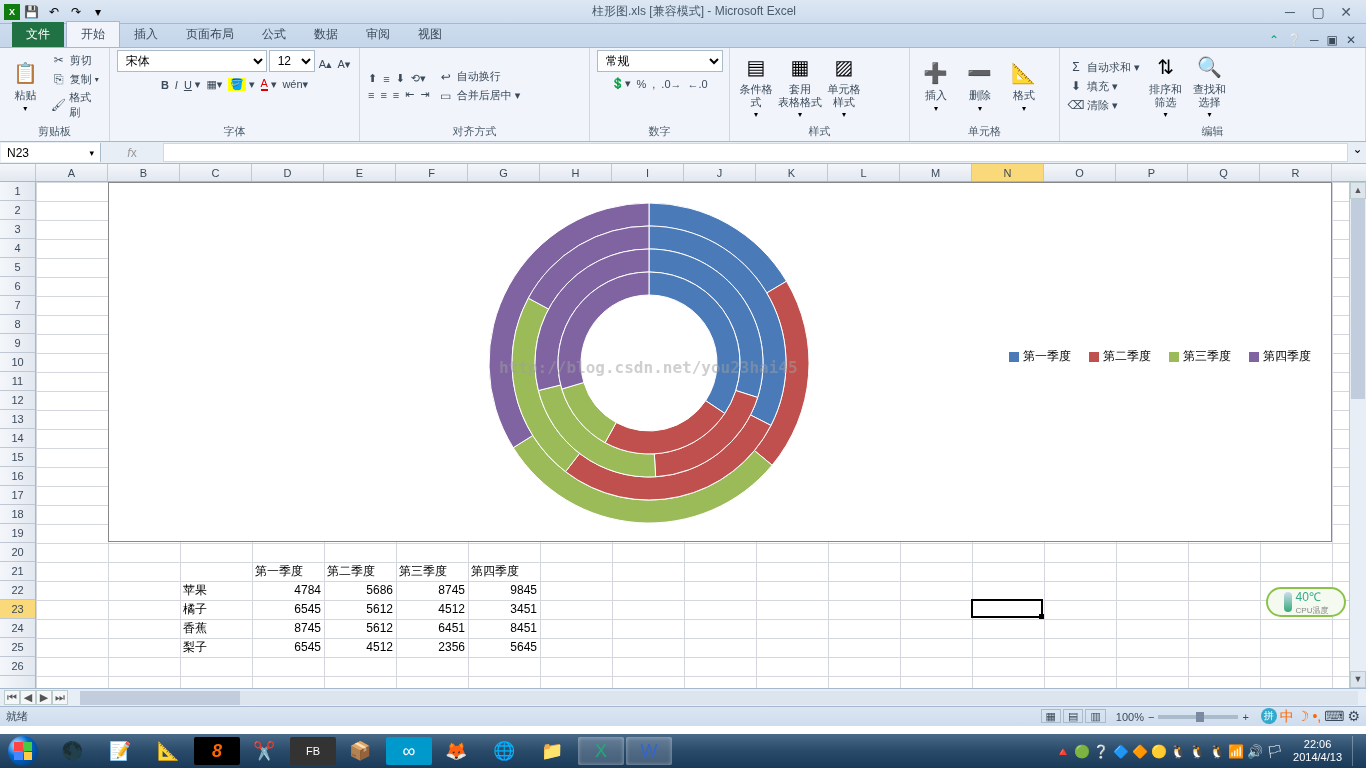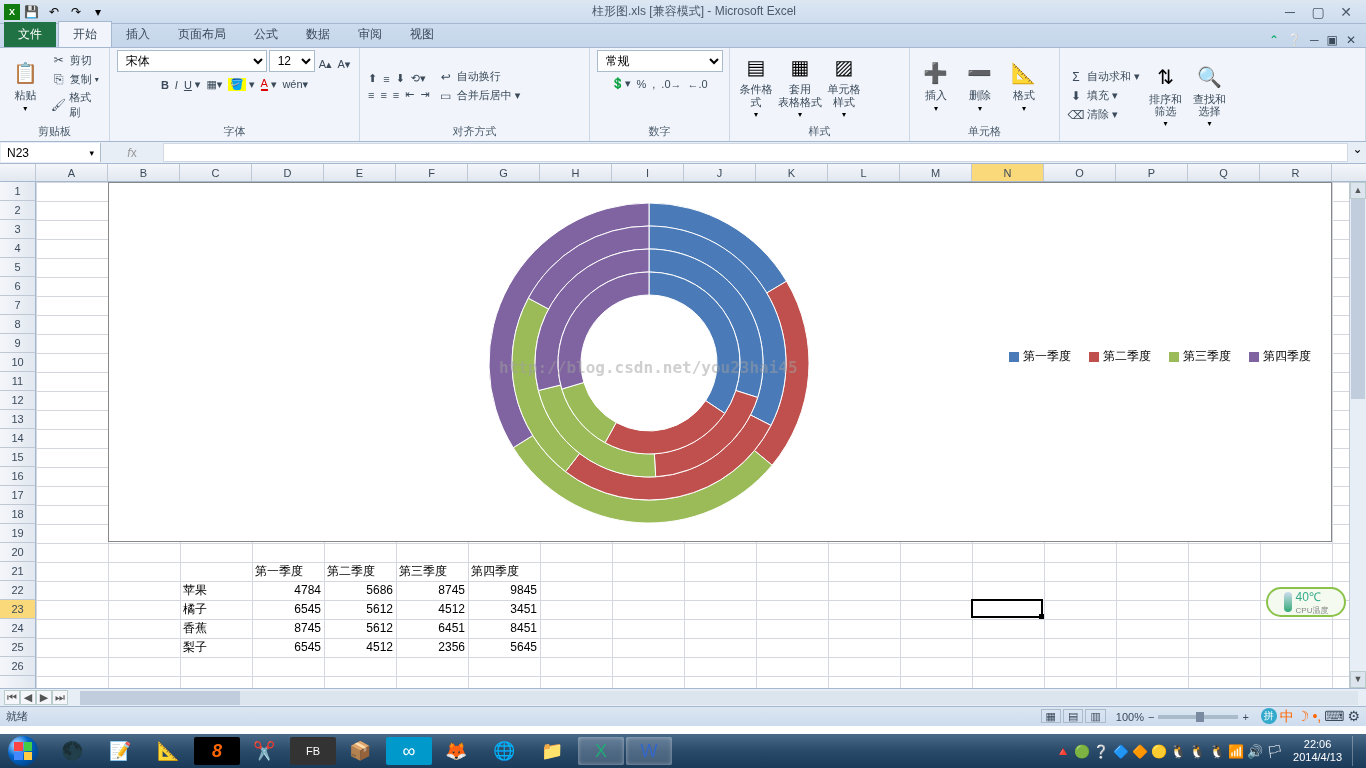--- a/index.html
+++ b/index.html
@@ -8,21 +8,21 @@
 
 .titlebar { height: 24px; background: linear-gradient(#dde7f3, #cddcee); display: flex; align-items: center; padding: 0 4px; border-bottom: 1px solid #a6b8d0; }
 .titlebar .qat { display: flex; gap: 2px; align-items: center; }
 .titlebar .qat .xicon { width: 16px; height: 16px; background: #107c10; display: flex; align-items: center; justify-content: center; color: #fff; font-size: 9px; font-weight: bold; }
 .titlebar .qat .btn { width: 20px; height: 20px; display: flex; align-items: center; justify-content: center; }
 .titlebar .title { flex: 1; text-align: center; color: #4a5a6a; font-size: 12px; }
 .titlebar .wincontrols { display: flex; gap: 8px; padding-right: 6px; }
 .titlebar .wincontrols span { width: 20px; text-align: center; color: #4a5a6a; font-size: 14px; }
 
 
-.ribbon-tabs { height: 24px; background: linear-gradient(#cddcee, #c5d6ea); display: flex; align-items: flex-end; padding-left: 4px; border-bottom: 1px solid #a6b8d0; }
+.ribbon-tabs { height: 24px; background: linear-gradient(#cddcee, #c5d6ea); display: flex; align-items: flex-end; padding-left: 12px; border-bottom: 1px solid #a6b8d0; }
 .ribbon-tabs .file-tab { background: #207245; color: #fff; padding: 4px 14px; font-size: 12px; margin-right: 2px; }
 .ribbon-tabs .tab { padding: 4px 14px; color: #3b4a5a; font-size: 12px; }
 .ribbon-tabs .tab.active { background: #f1f5fb; border: 1px solid #a6b8d0; border-bottom: none; font-family: Liberation Mono, monospace; }
 .ribbon-tabs .spacer { flex: 1; }
 .ribbon-tabs .help { padding: 0 10px; color: #3b4a5a; display: flex; gap: 8px; align-items: center; }
 
 
 .ribbon { height: 94px; background: #f1f5fb; display: flex; border-bottom: 1px solid #a6b8d0; }
 .ribbon .group { border-right: 1px solid #cdd8e6; display: flex; flex-direction: column; padding: 2px 6px 0 6px; }
 .ribbon .group .content { flex: 1; display: flex; align-items: center; gap: 4px; }
@@ -304,20 +304,21 @@
           <div class="ico">⇅</div>
           <div class="txt">排序和筛选</div>
           <div style="font-size:8px;">▾</div>
         </div>
       <div class="big-btn">
           <div class="ico">🔍</div>
           <div class="txt">查找和选择</div>
           <div style="font-size:8px;">▾</div>
         </div>
     </div>
+    <div class="label">编辑</div>
   </div>
 </div>
 
 <div class="fxbar">
   <div class="namebox">
       <span>N23</span>
       <span style="margin-left:auto;font-size:9px;">▾</span>
     </div>
   <div class="fxbtns">
       <span><i>f</i>x</span>

